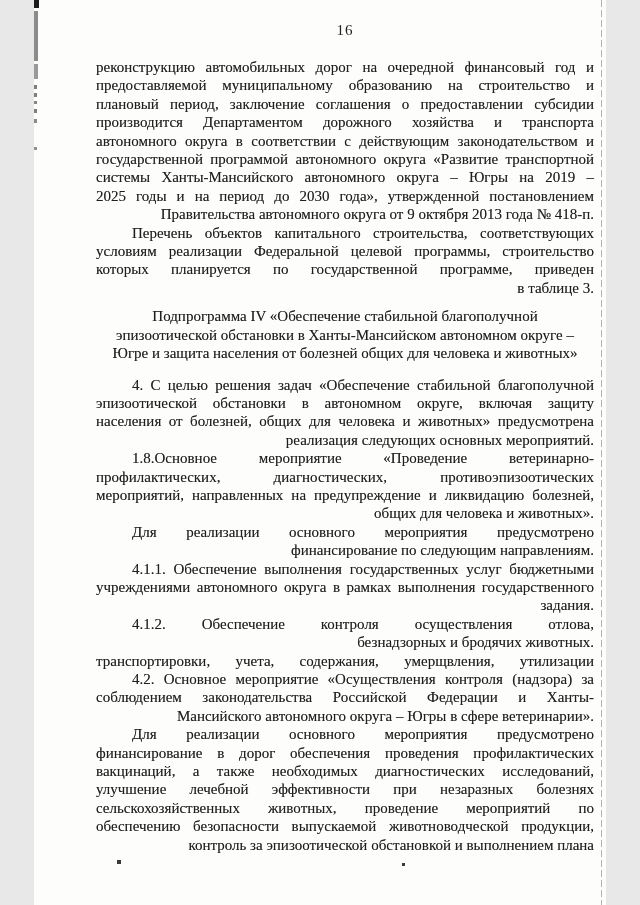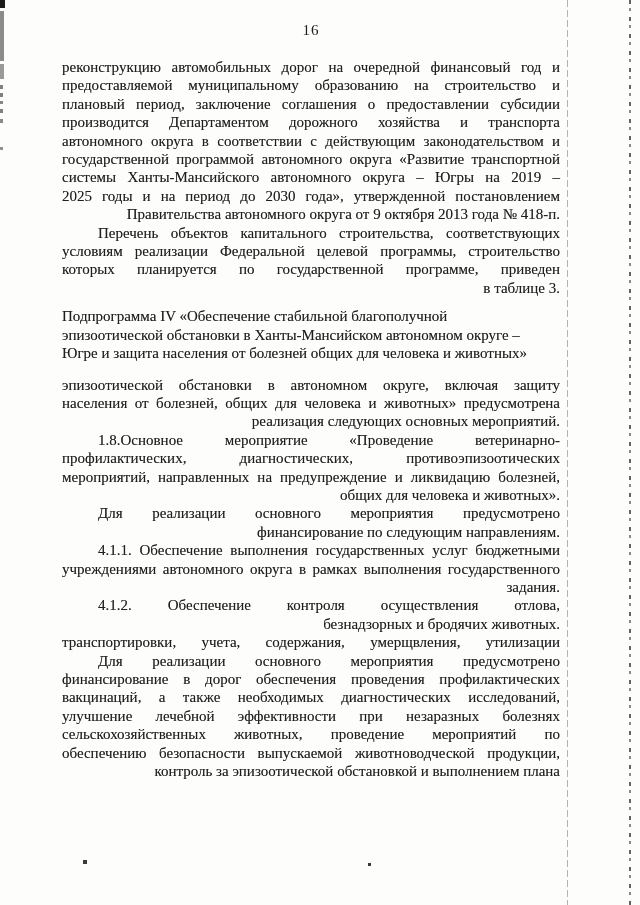--- a/index.html
+++ b/index.html
@@ -6,21 +6,21 @@
     --ink:#1f1f1f;
     --paper:#fdfdfc;
   }
   html,body{margin:0;padding:0;}
   body{
     background:#e8e8e8;
     font-family:"Liberation Serif","DejaVu Serif",serif;
   }
   .page{
     position:relative;
-    width:640px;
+    width:572px;
     height:905px;
     margin:0 auto;
     background:var(--paper);
     overflow:hidden;
     color:var(--ink);
   }
 
   
   .left-marks i{
     position:absolute;
@@ -79,21 +79,21 @@
   }
   .blk{margin:0;}
   .blk-heading{margin:10px 0 13px 0;}
   .ln{width:100%;}
   .ln.j{
     text-align:justify;
     text-align-last:justify;
     -moz-text-align-last:justify;
   }
   .ln.l{text-align:right;}
-  .ln.c{}
+  .ln.c{text-align:center;}
   .ln.ind{text-indent:36px;}
 </style>
 </head>
 <body>
 
 <div class="page">
 
   <div class="left-marks">
     <i style="top:0;width:5px;height:8px;background:#1c1c1c;"></i>
     <i style="top:11px;width:4px;height:50px;background:#8c8c8c;"></i>
@@ -131,20 +131,21 @@
         <div class="ln j">условиям реализации Федеральной целевой программы, строительство</div>
         <div class="ln j">которых планируется по государственной программе, приведен</div>
         <div class="ln l">в таблице 3.</div>
       </div>
       <div class="blk blk-heading">
         <div class="ln c">Подпрограмма IV «Обеспечение стабильной благополучной</div>
         <div class="ln c">эпизоотической обстановки в Ханты-Мансийском автономном округе –</div>
         <div class="ln c">Югре и защита населения от болезней общих для человека и животных»</div>
       </div>
       <div class="blk blk-body">
+        <div class="ln j ind">4. С целью решения задач «Обеспечение стабильной благополучной</div>
         <div class="ln j">эпизоотической обстановки в автономном округе, включая защиту</div>
         <div class="ln j">населения от болезней, общих для человека и животных» предусмотрена</div>
         <div class="ln l">реализация следующих основных мероприятий.</div>
       </div>
       <div class="blk blk-body">
         <div class="ln j ind">1.8.Основное мероприятие «Проведение ветеринарно-</div>
         <div class="ln j">профилактических, диагностических, противоэпизоотических</div>
         <div class="ln j">мероприятий, направленных на предупреждение и ликвидацию болезней,</div>
         <div class="ln l">общих для человека и животных».</div>
       </div>
@@ -156,20 +157,25 @@
         <div class="ln j ind">4.1.1. Обеспечение выполнения государственных услуг бюджетными</div>
         <div class="ln j">учреждениями автономного округа в рамках выполнения государственного</div>
         <div class="ln l">задания.</div>
       </div>
       <div class="blk blk-body">
         <div class="ln j ind">4.1.2. Обеспечение контроля осуществления отлова,</div>
         <div class="ln l">безнадзорных и бродячих животных.</div>
         <div class="ln j">транспортировки, учета, содержания, умерщвления, утилизации</div>
       </div>
       <div class="blk blk-body">
+        <div class="ln j ind">4.2. Основное мероприятие «Осуществления контроля (надзора) за</div>
+        <div class="ln j">соблюдением законодательства Российской Федерации и Ханты-</div>
+        <div class="ln l">Мансийского автономного округа – Югры в сфере ветеринарии».</div>
+      </div>
+      <div class="blk blk-body">
         <div class="ln j ind">Для реализации основного мероприятия предусмотрено</div>
         <div class="ln j">финансирование в дорог обеспечения проведения профилактических</div>
         <div class="ln j">вакцинаций, а также необходимых диагностических исследований,</div>
         <div class="ln j">улучшение лечебной эффективности при незаразных болезнях</div>
         <div class="ln j">сельскохозяйственных животных, проведение мероприятий по</div>
         <div class="ln j">обеспечению безопасности выпускаемой животноводческой продукции,</div>
         <div class="ln l">контроль за эпизоотической обстановкой и выполнением плана</div>
       </div>
     </div>
 

